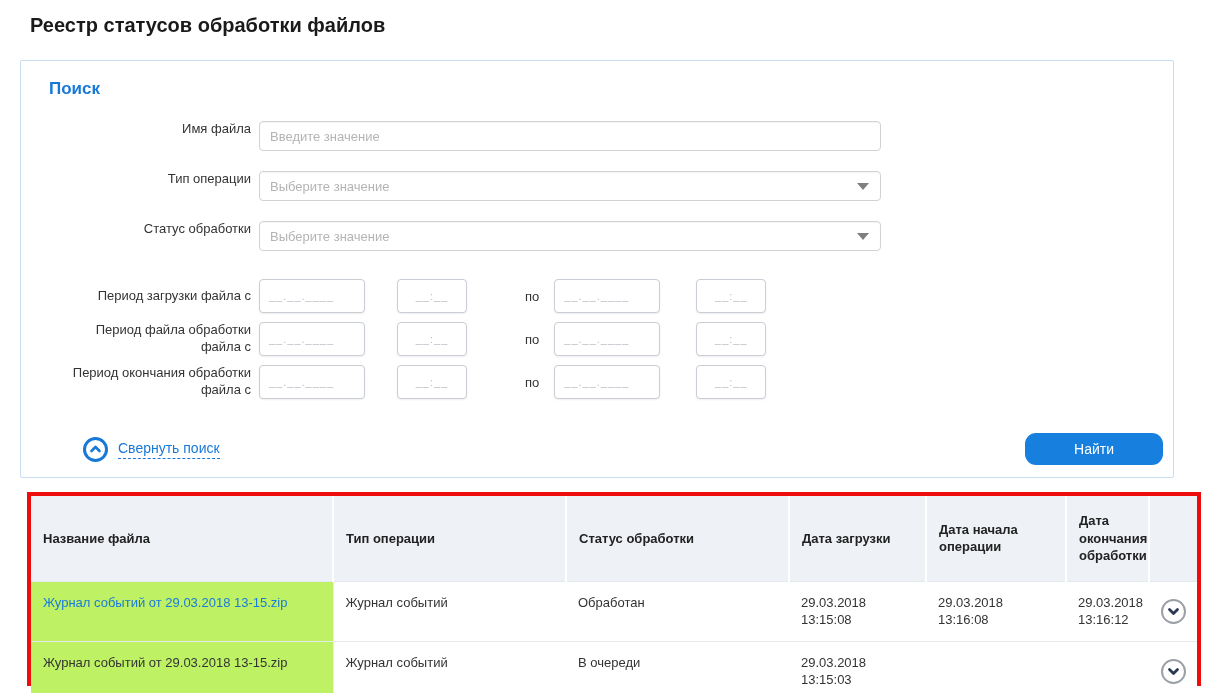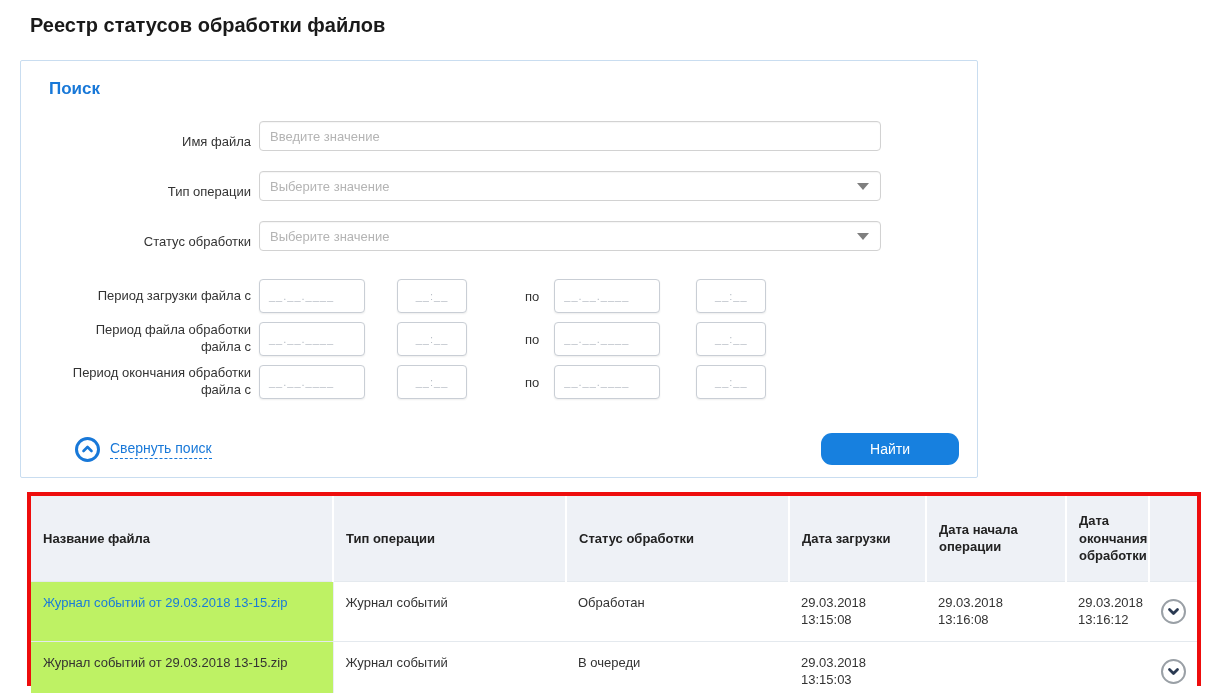--- a/index.html
+++ b/index.html
@@ -6,28 +6,28 @@
   html, body { width: 1215px; height: 693px; background: #ffffff; overflow: hidden; }
   body { font-family: "Liberation Sans", sans-serif; color: #222; }
 
   .page-title {
     margin: 14px 0 0 30px;
     font-size: 20px; font-weight: bold; color: #1a1a1a;
   }
 
   
   .search-panel {
-    position: absolute; left: 20px; top: 60px; width: 958px; height: 418px;
+    position: absolute; left: 20px; top: 60px; width: 1154px; height: 418px;
     background: #fff; border: 1px solid #c9ddf0; border-radius: 2px;
   }
   .search-heading {
     margin: 18px 0 22px 28px;
     font-size: 17px; font-weight: bold; color: #1878d8;
   }
-  .form-row { display: flex; align-items: flex-end; margin-bottom: 20px; }
+  .form-row { display: flex; align-items: flex-start; margin-bottom: 20px; }
   .form-label {
     width: 230px; text-align: right; font-size: 13px; color: #333;
     flex: 0 0 230px; line-height: 1.3;
   }
   .form-label.narrow { width: 185px; flex: 0 0 185px; margin-left: 45px; }
   .form-input-wrap { position: relative; margin-left: 8px; }
   input.text-input {
     width: 622px; height: 30px; border: 1px solid #d2d2d2; border-radius: 4px;
     padding: 0 30px 0 10px; font-size: 13px; color: #ec4899; outline: none;
     font-family: "Liberation Sans", sans-serif;
@@ -50,21 +50,21 @@
   .date-box { width: 106px; margin-left: 8px; justify-content: space-between; padding: 0 7px 0 9px; cursor: text; gap: 38px; }
   .time-box { width: 70px; justify-content: center; cursor: text; }
   .mask { font-size: 11px; color: #b9bfc7; letter-spacing: 1px; white-space: nowrap; }
   .gap-dt { width: 32px; }
   .gap-po-l { width: 58px; }
   .gap-po-r { width: 15px; }
   .gap-dt2 { width: 36px; }
   .to-label { font-size: 13px; color: #333; }
 
   .panel-footer {
-    position: absolute; left: 8px; bottom: 12px; width: 100%;
+    position: absolute; left: 16px; bottom: 12px; width: 100%;
     display: flex; align-items: center; justify-content: space-between;
     padding: 0 26px 0 46px;
   }
   .collapse-link { display: flex; align-items: center; cursor: pointer; }
   .collapse-circle {
     width: 25px; height: 25px; border-radius: 50%;
     border: 3px solid #1878d8; display: flex; align-items: center; justify-content: center;
     background: #fff; flex: 0 0 25px;
   }
   .collapse-text {

